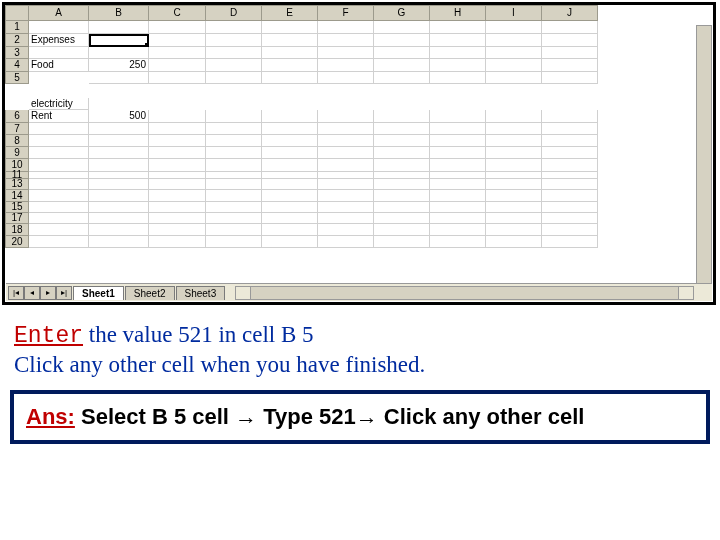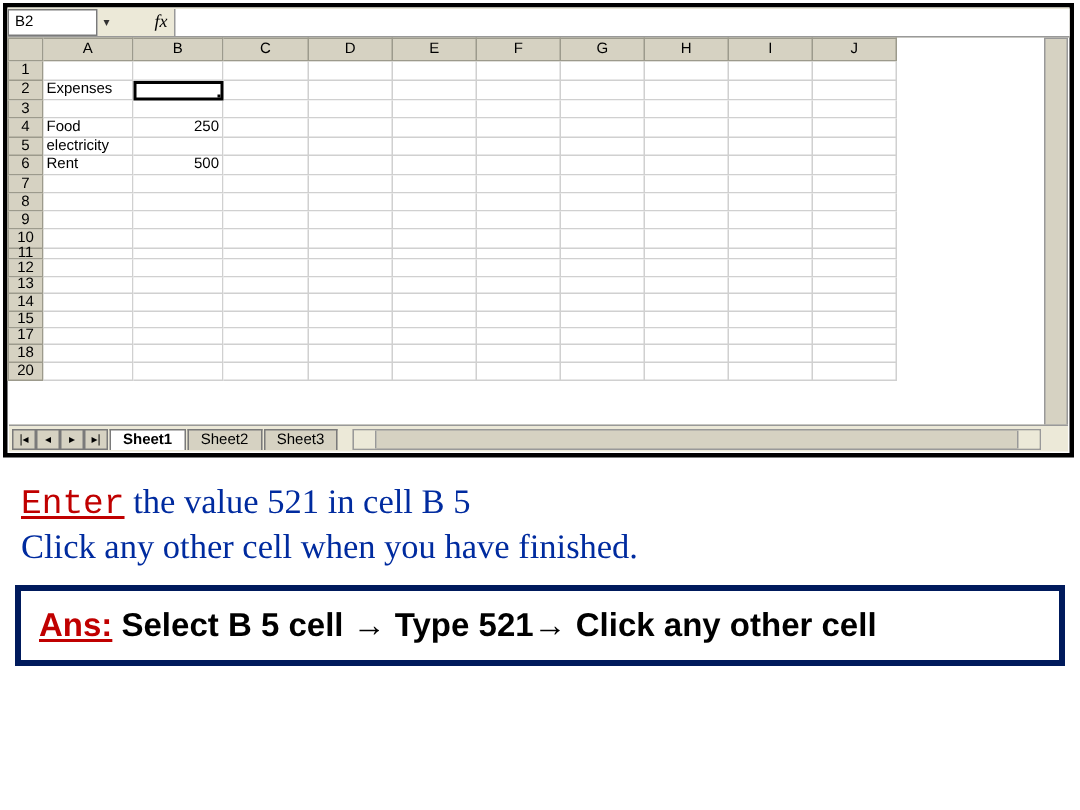--- a/index.html
+++ b/index.html
@@ -31,28 +31,20 @@
   .red { color: #c00000; }
   .blue { color: #002b9f; }
   .underline { text-decoration: underline; font-family: Liberation Mono, monospace; }
   .ans-box { margin: 10px 10px 0 10px; border: 4px solid #001a5c; padding: 10px 12px; font-family: Arial, sans-serif; font-size: 22px; font-weight: bold; }
   .ans-label { color: #c00000; text-decoration: underline; }
 </style>
 </head>
 <body>
 
 <div class="frame">
-  <div class="formula-bar">
-    <div class="name-box">
-        <span>B2</span>
-      </div>
-    <div class="name-drop">▾</div>
-    <div class="fx">fx</div>
-    <div class="fx-input"></div>
-  </div>
 
   <div id="grid-area">
       <div class="row">
         <div class="corner"></div>
         <div class="ch" style="width: 60px;">A</div>
         <div class="ch" style="width: 60px;">B</div>
         <div class="ch" style="width: 57px;">C</div>
         <div class="ch" style="width: 56px;">D</div>
         <div class="ch" style="width: 56px;">E</div>
         <div class="ch" style="width: 56px;">F</div>
@@ -108,21 +100,21 @@
         <div class="cell" style="width: 56px; height: 13px; line-height: 12px;"></div>
         <div class="cell" style="width: 56px; height: 13px; line-height: 12px;"></div>
         <div class="cell" style="width: 56px; height: 13px; line-height: 12px;"></div>
         <div class="cell" style="width: 56px; height: 13px; line-height: 12px;"></div>
         <div class="cell" style="width: 56px; height: 13px; line-height: 12px;"></div>
         <div class="cell" style="width: 56px; height: 13px; line-height: 12px;"></div>
         <div class="cell" style="width: 56px; height: 13px; line-height: 12px;"></div>
       </div>
       <div class="row">
         <div class="rh" style="height: 12px; line-height: 11px;">5</div>
-        <div class="cell" style="width: 60px; height: 12px; line-height: 11px;">electricity</div>
+        <div class="cell" style="width: 60px; height: 12px; line-height: 11px; margin-top: 26px;">electricity</div>
         <div class="cell" style="width: 60px; height: 12px; line-height: 11px;"></div>
         <div class="cell" style="width: 57px; height: 12px; line-height: 11px;"></div>
         <div class="cell" style="width: 56px; height: 12px; line-height: 11px;"></div>
         <div class="cell" style="width: 56px; height: 12px; line-height: 11px;"></div>
         <div class="cell" style="width: 56px; height: 12px; line-height: 11px;"></div>
         <div class="cell" style="width: 56px; height: 12px; line-height: 11px;"></div>
         <div class="cell" style="width: 56px; height: 12px; line-height: 11px;"></div>
         <div class="cell" style="width: 56px; height: 12px; line-height: 11px;"></div>
         <div class="cell" style="width: 56px; height: 12px; line-height: 11px;"></div>
       </div>
@@ -196,33 +188,20 @@
         <div class="cell" style="width: 60px; height: 7px; line-height: 6px;"></div>
         <div class="cell" style="width: 60px; height: 7px; line-height: 6px;"></div>
         <div class="cell" style="width: 57px; height: 7px; line-height: 6px;"></div>
         <div class="cell" style="width: 56px; height: 7px; line-height: 6px;"></div>
         <div class="cell" style="width: 56px; height: 7px; line-height: 6px;"></div>
         <div class="cell" style="width: 56px; height: 7px; line-height: 6px;"></div>
         <div class="cell" style="width: 56px; height: 7px; line-height: 6px;"></div>
         <div class="cell" style="width: 56px; height: 7px; line-height: 6px;"></div>
         <div class="cell" style="width: 56px; height: 7px; line-height: 6px;"></div>
         <div class="cell" style="width: 56px; height: 7px; line-height: 6px;"></div>
-      </div>
-      <div class="row">
-        <div class="rh" style="height: 12px; line-height: 11px;">12</div>
-        <div class="cell" style="width: 60px; height: 12px; line-height: 11px;"></div>
-        <div class="cell" style="width: 60px; height: 12px; line-height: 11px;"></div>
-        <div class="cell" style="width: 57px; height: 12px; line-height: 11px;"></div>
-        <div class="cell" style="width: 56px; height: 12px; line-height: 11px;"></div>
-        <div class="cell" style="width: 56px; height: 12px; line-height: 11px;"></div>
-        <div class="cell" style="width: 56px; height: 12px; line-height: 11px;"></div>
-        <div class="cell" style="width: 56px; height: 12px; line-height: 11px;"></div>
-        <div class="cell" style="width: 56px; height: 12px; line-height: 11px;"></div>
-        <div class="cell" style="width: 56px; height: 12px; line-height: 11px;"></div>
-        <div class="cell" style="width: 56px; height: 12px; line-height: 11px;"></div>
       </div>
       <div class="row">
         <div class="rh" style="height: 11px; line-height: 10px;">13</div>
         <div class="cell" style="width: 60px; height: 11px; line-height: 10px;"></div>
         <div class="cell" style="width: 60px; height: 11px; line-height: 10px;"></div>
         <div class="cell" style="width: 57px; height: 11px; line-height: 10px;"></div>
         <div class="cell" style="width: 56px; height: 11px; line-height: 10px;"></div>
         <div class="cell" style="width: 56px; height: 11px; line-height: 10px;"></div>
         <div class="cell" style="width: 56px; height: 11px; line-height: 10px;"></div>
         <div class="cell" style="width: 56px; height: 11px; line-height: 10px;"></div>

